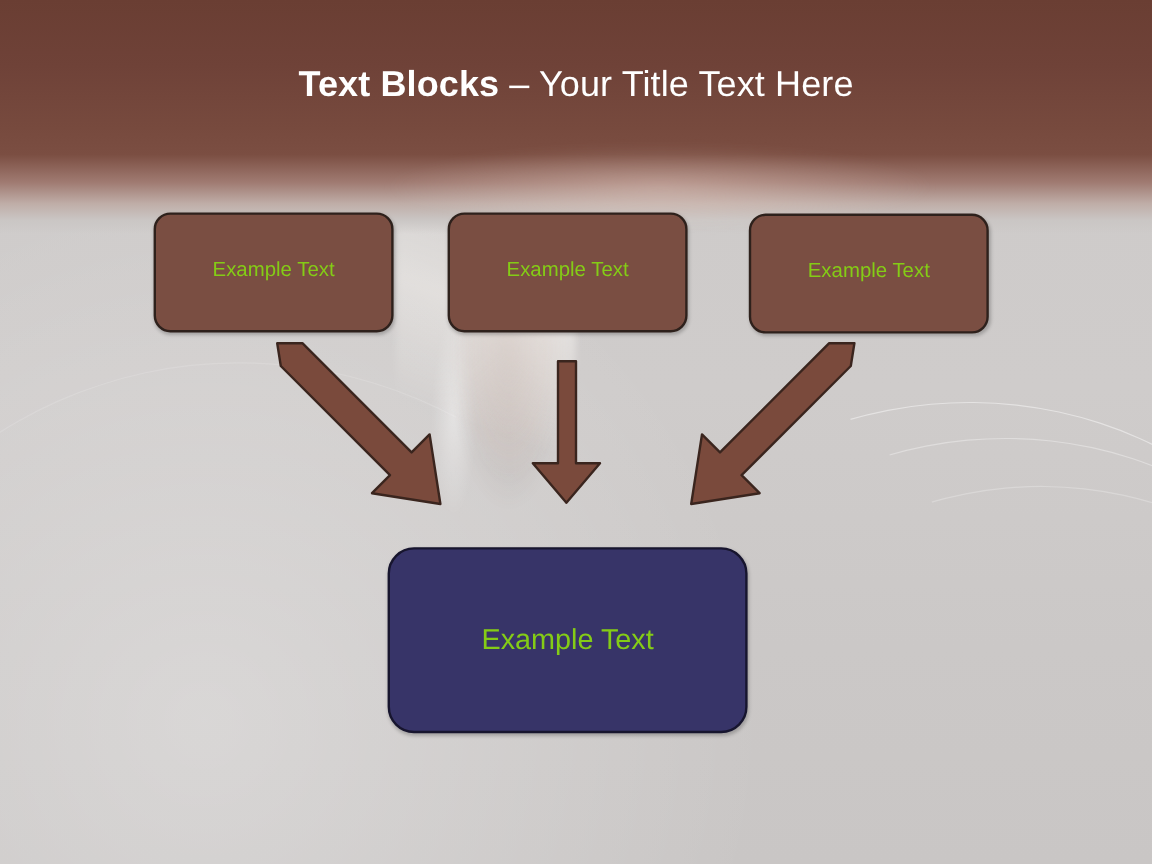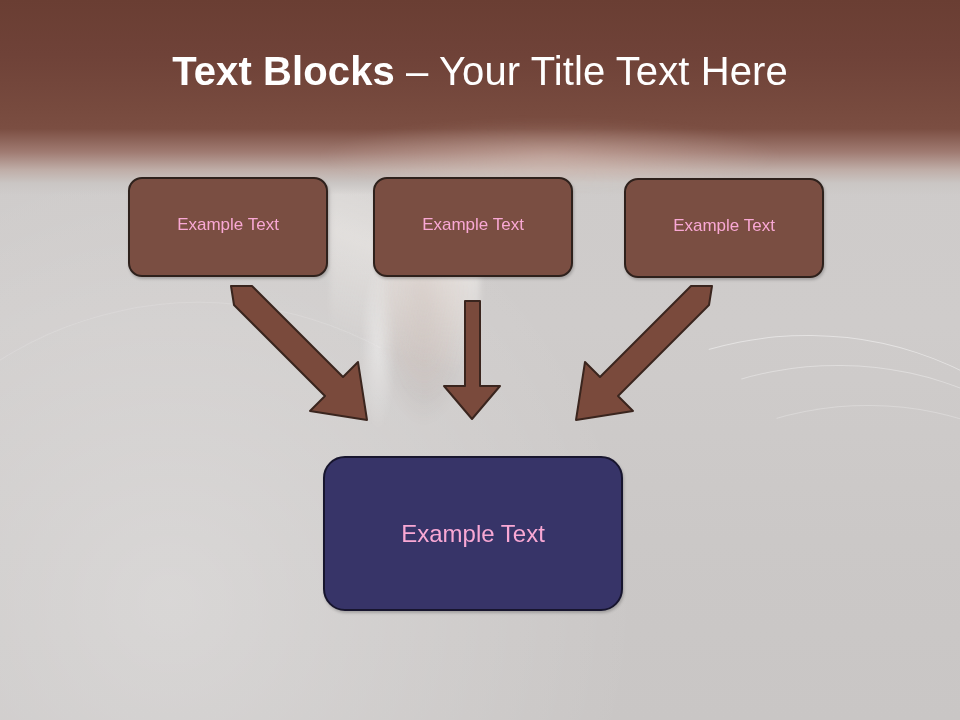--- a/index.html
+++ b/index.html
@@ -121,36 +121,36 @@
     filter: blur(4px);
   }
 
   .slide-title {
     position: absolute;
     left: 0;
     top: 52px;
     width: 960px;
     text-align: center;
     color: #ffffff;
-    font-size: 40px;
+    font-size: 30px;
     line-height: 38px;
     letter-spacing: 0.1px;
     white-space: nowrap;
   }
   .slide-title .strong { font-weight: bold; }
   .slide-title .light  { font-weight: normal; }
 
   
   .node {
     position: absolute;
     box-sizing: border-box;
     display: flex;
     align-items: center;
     justify-content: center;
-    color: #f9a8d4;
+    color: #84cc16;
     text-align: center;
     border-radius: 16px;
     border: 2px solid #2e211c;
     box-shadow: 1px 2px 3px rgba(0,0,0,0.22);
   }
   .node.top {
     width: 200px;
     height: 100px;
     background: #7a4e42;
     font-size: 17px;

